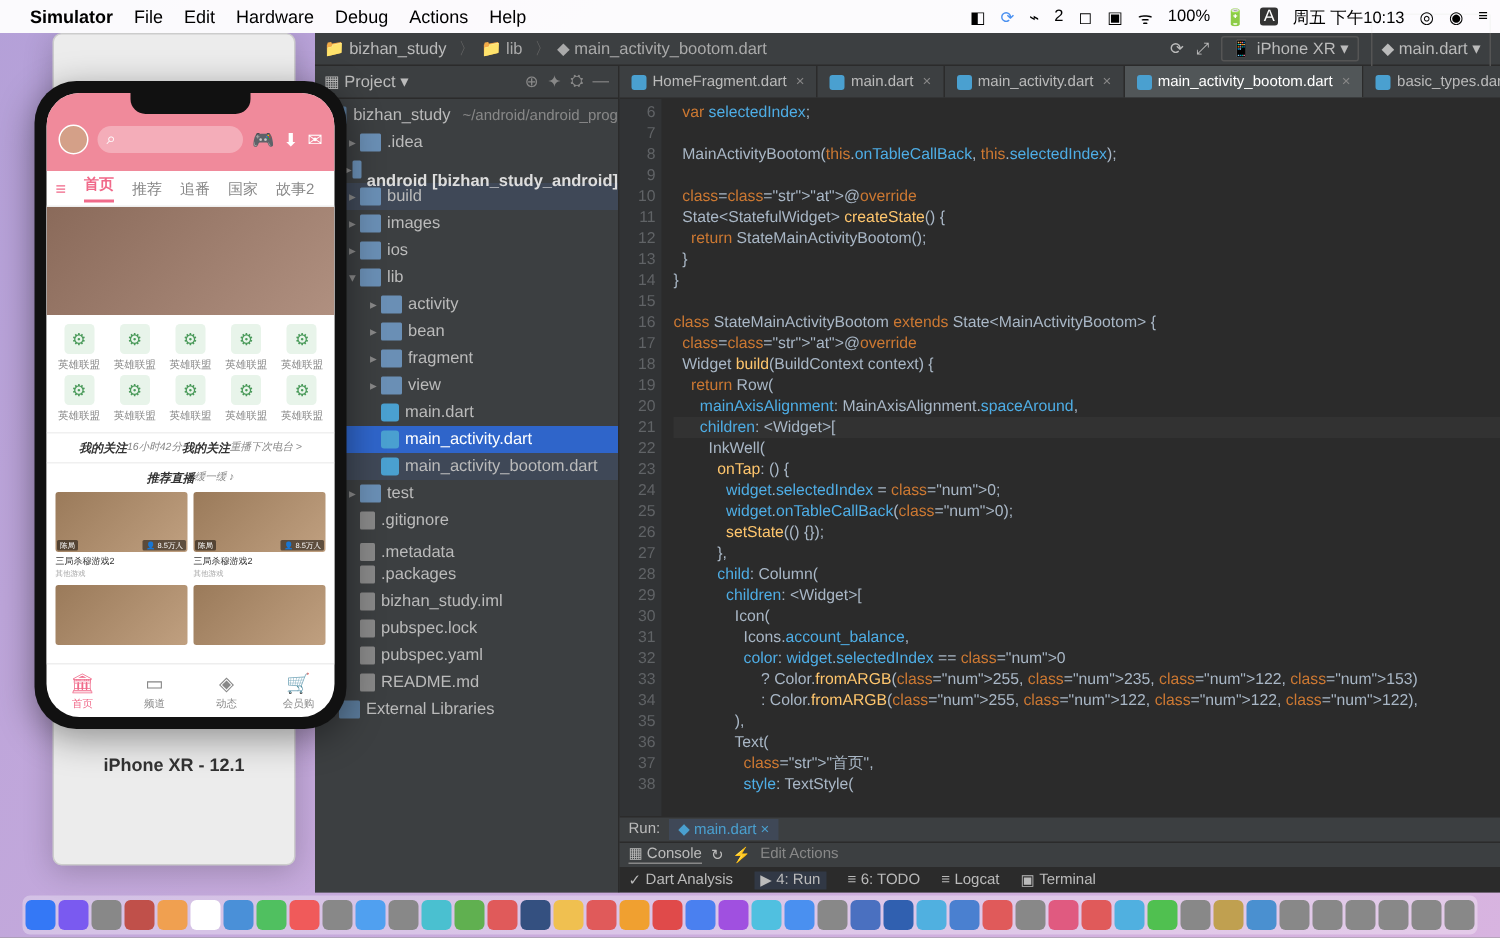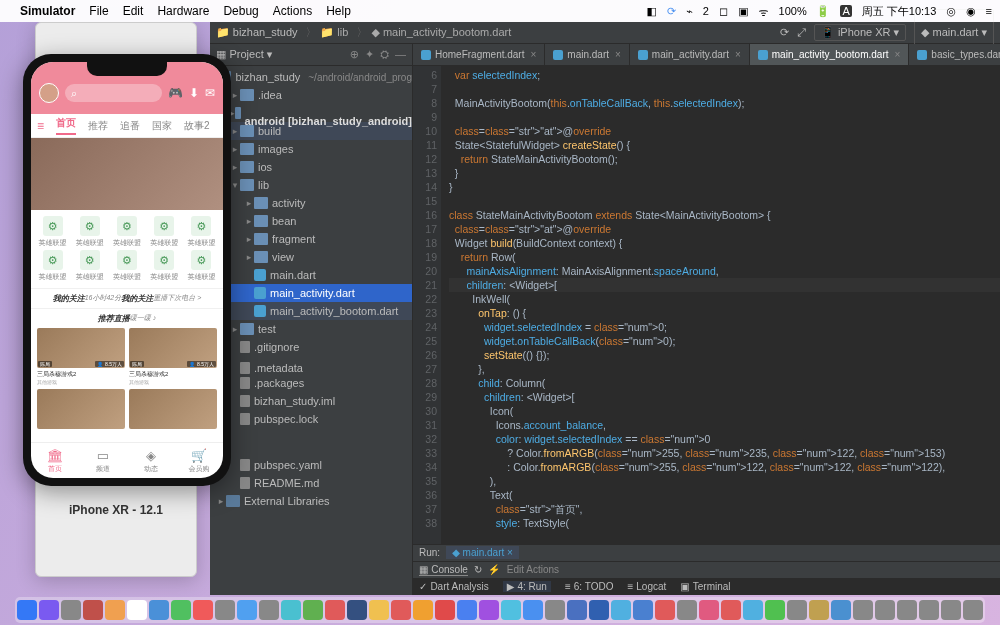--- a/index.html
+++ b/index.html
@@ -261,21 +261,21 @@
           <div class="tnode" style="padding-left: 20px;">
             <span class="tarrow"></span>
             <span class="ticon file"></span>
             <span class="tlabel">bizhan_study.iml</span>
           </div>
           <div class="tnode" style="padding-left: 20px;">
             <span class="tarrow"></span>
             <span class="ticon file"></span>
             <span class="tlabel">pubspec.lock</span>
           </div>
-          <div class="tnode" style="padding-left: 20px; margin-top: 28px;">
+          <div class="tnode" style="padding-left: 20px;">
             <span class="tarrow"></span>
             <span class="ticon file"></span>
             <span class="tlabel">pubspec.yaml</span>
           </div>
           <div class="tnode" style="padding-left: 20px;">
             <span class="tarrow"></span>
             <span class="ticon file"></span>
             <span class="tlabel">README.md</span>
           </div>
           <div class="tnode" style="padding-left: 6px;">

